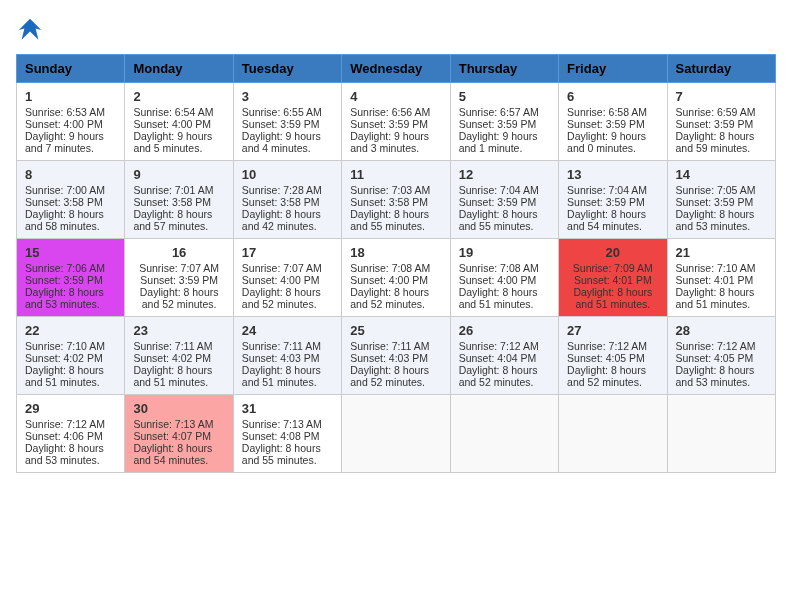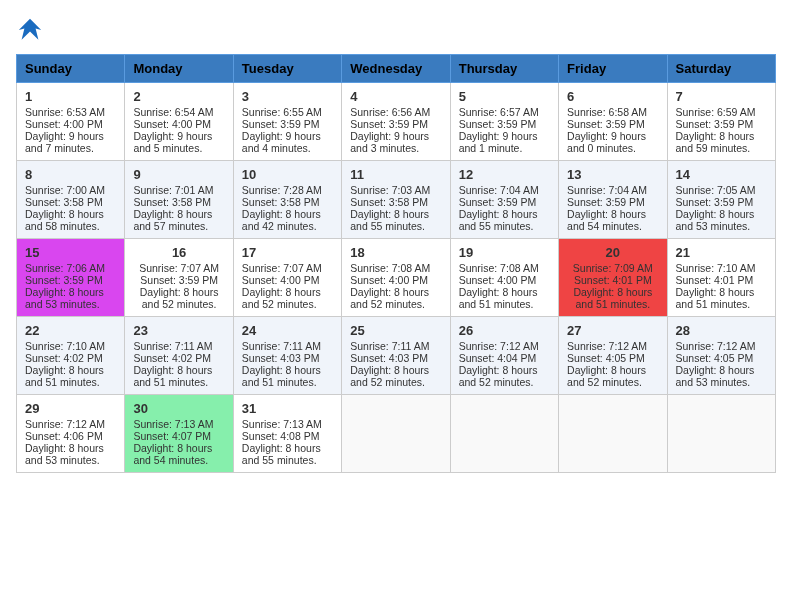--- a/index.html
+++ b/index.html
@@ -319,21 +319,21 @@
         </td>
       </tr>
       <tr>
         <td style="background: rgb(255, 255, 255);">
           <span class="day-number">29</span>
           <div>Sunrise: 7:12 AM</div>
           <div>Sunset: 4:06 PM</div>
           <div>Daylight: 8 hours</div>
           <div>and 53 minutes.</div>
         </td>
-        <td style="background: #86efac;">
+        <td style="background: #fca5a5;">
           <span class="day-number">30</span>
           <div>Sunrise: 7:13 AM</div>
           <div>Sunset: 4:07 PM</div>
           <div>Daylight: 8 hours</div>
           <div>and 54 minutes.</div>
         </td>
         <td style="background: rgb(255, 255, 255);">
           <span class="day-number">31</span>
           <div>Sunrise: 7:13 AM</div>
           <div>Sunset: 4:08 PM</div>

